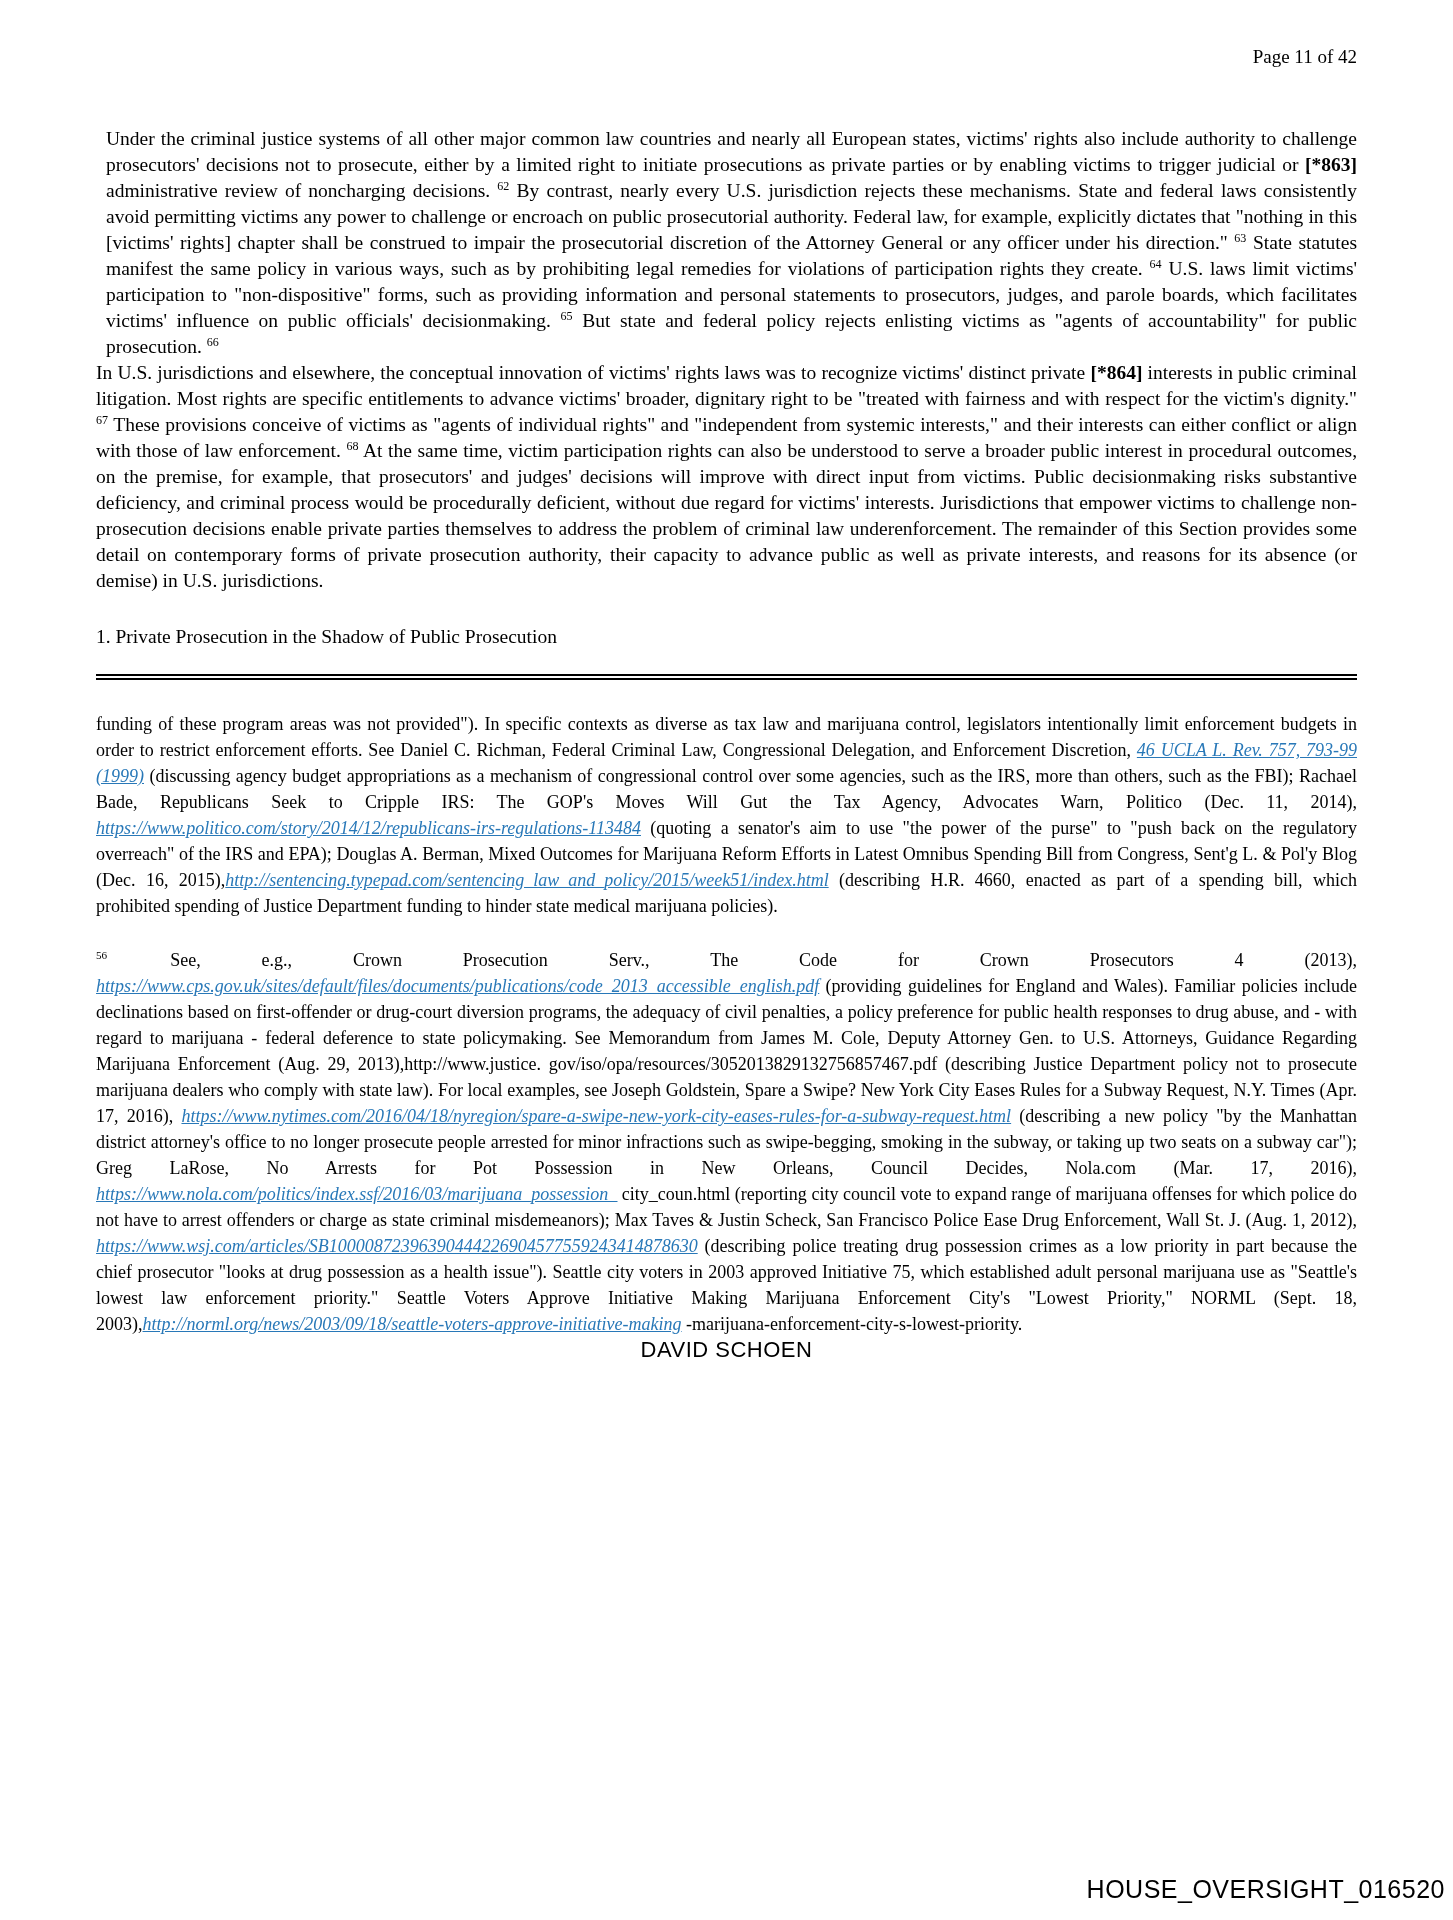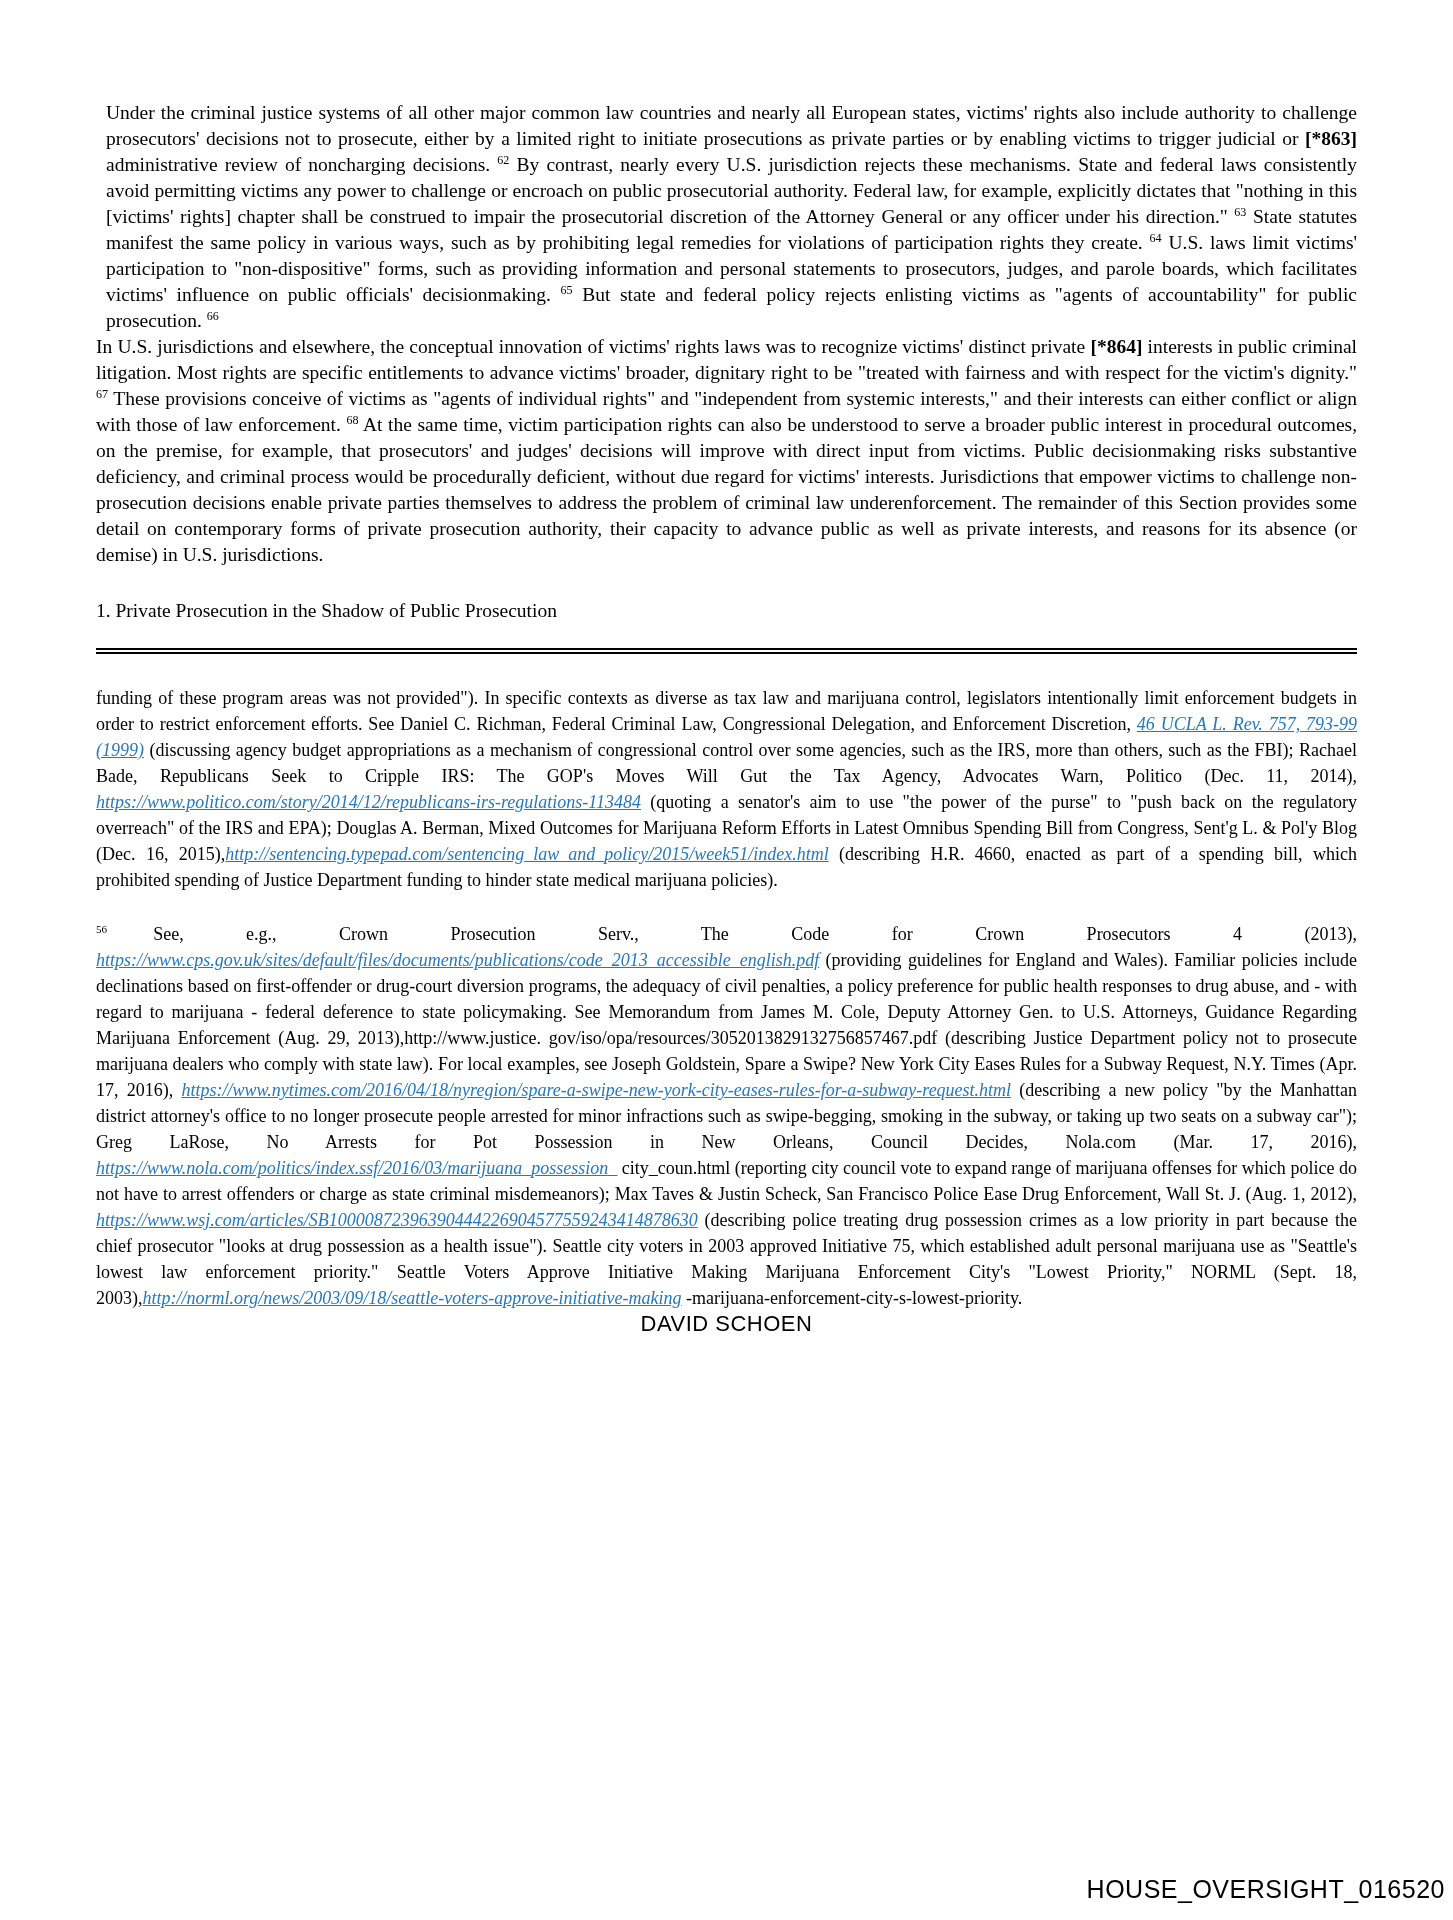--- a/index.html
+++ b/index.html
@@ -53,21 +53,21 @@
   .footnote + .footnote { margin-top: 28px; }
   .sup {
     vertical-align: super;
     font-size: 0.62em;
     line-height: 0;
   }
   .fnnum {
     vertical-align: super;
     font-size: 0.62em;
     line-height: 0;
-    margin-right: 46px;
+    margin-right: 63px;
   }
   .bold { font-weight: bold; }
   .doc-link {
     color: var(--link);
     font-style: italic;
     text-decoration: underline;
   }
   .footer-name {
     text-align: center;
     font-family: "Liberation Sans", "DejaVu Sans", sans-serif;
@@ -81,20 +81,21 @@
     font-family: "Liberation Sans", "DejaVu Sans", sans-serif;
     font-size: 25px;
     letter-spacing: 0.5px;
   }
 </style>
 </head>
 <body>
 
 <div class="page">
 
+  <div class="page-number">Page 11 of 42</div>
 
 
   <div class="body-text first"><span class="t">Under the criminal justice systems of all other major common law countries and nearly all European states, victims' rights also include authority to challenge prosecutors' decisions not to prosecute, either by a limited right to initiate prosecutions as private parties or by enabling victims to trigger judicial or </span><span class="bold">[*863]</span><span class="t"> administrative review of noncharging decisions. </span><span class="sup">62</span><span class="t"> By contrast, nearly every U.S. jurisdiction rejects these mechanisms. State and federal laws consistently avoid permitting victims any power to challenge or encroach on public prosecutorial authority. Federal law, for example, explicitly dictates that "nothing in this [victims' rights] chapter shall be construed to impair the prosecutorial discretion of the Attorney General or any officer under his direction." </span><span class="sup">63</span><span class="t"> State statutes manifest the same policy in various ways, such as by prohibiting legal remedies for violations of participation rights they create. </span><span class="sup">64</span><span class="t"> U.S. laws limit victims' participation to "non-dispositive" forms, such as providing information and personal statements to prosecutors, judges, and parole boards, which facilitates victims' influence on public officials' decisionmaking. </span><span class="sup">65</span><span class="t"> But state and federal policy rejects enlisting victims as "agents of accountability" for public prosecution. </span><span class="sup">66</span></div>
 
   <div class="body-text"><span class="t">In U.S. jurisdictions and elsewhere, the conceptual innovation of victims' rights laws was to recognize victims' distinct private </span><span class="bold">[*864]</span><span class="t"> interests in public criminal litigation. Most rights are specific entitlements to advance victims' broader, dignitary right to be "treated with fairness and with respect for the victim's dignity." </span><span class="sup">67</span><span class="t"> These provisions conceive of victims as "agents of individual rights" and "independent from systemic interests," and their interests can either conflict or align with those of law enforcement. </span><span class="sup">68</span><span class="t"> At the same time, victim participation rights can also be understood to serve a broader public interest in procedural outcomes, on the premise, for example, that prosecutors' and judges' decisions will improve with direct input from victims. Public decisionmaking risks substantive deficiency, and criminal process would be procedurally deficient, without due regard for victims' interests. Jurisdictions that empower victims to challenge non-prosecution decisions enable private parties themselves to address the problem of criminal law underenforcement. The remainder of this Section provides some detail on contemporary forms of private prosecution authority, their capacity to advance public as well as private interests, and reasons for its absence (or demise) in U.S. jurisdictions.</span></div>
 
   <div class="section-heading">1. Private Prosecution in the Shadow of Public Prosecution</div>
 
   <div class="footnote-rule"></div>
 

